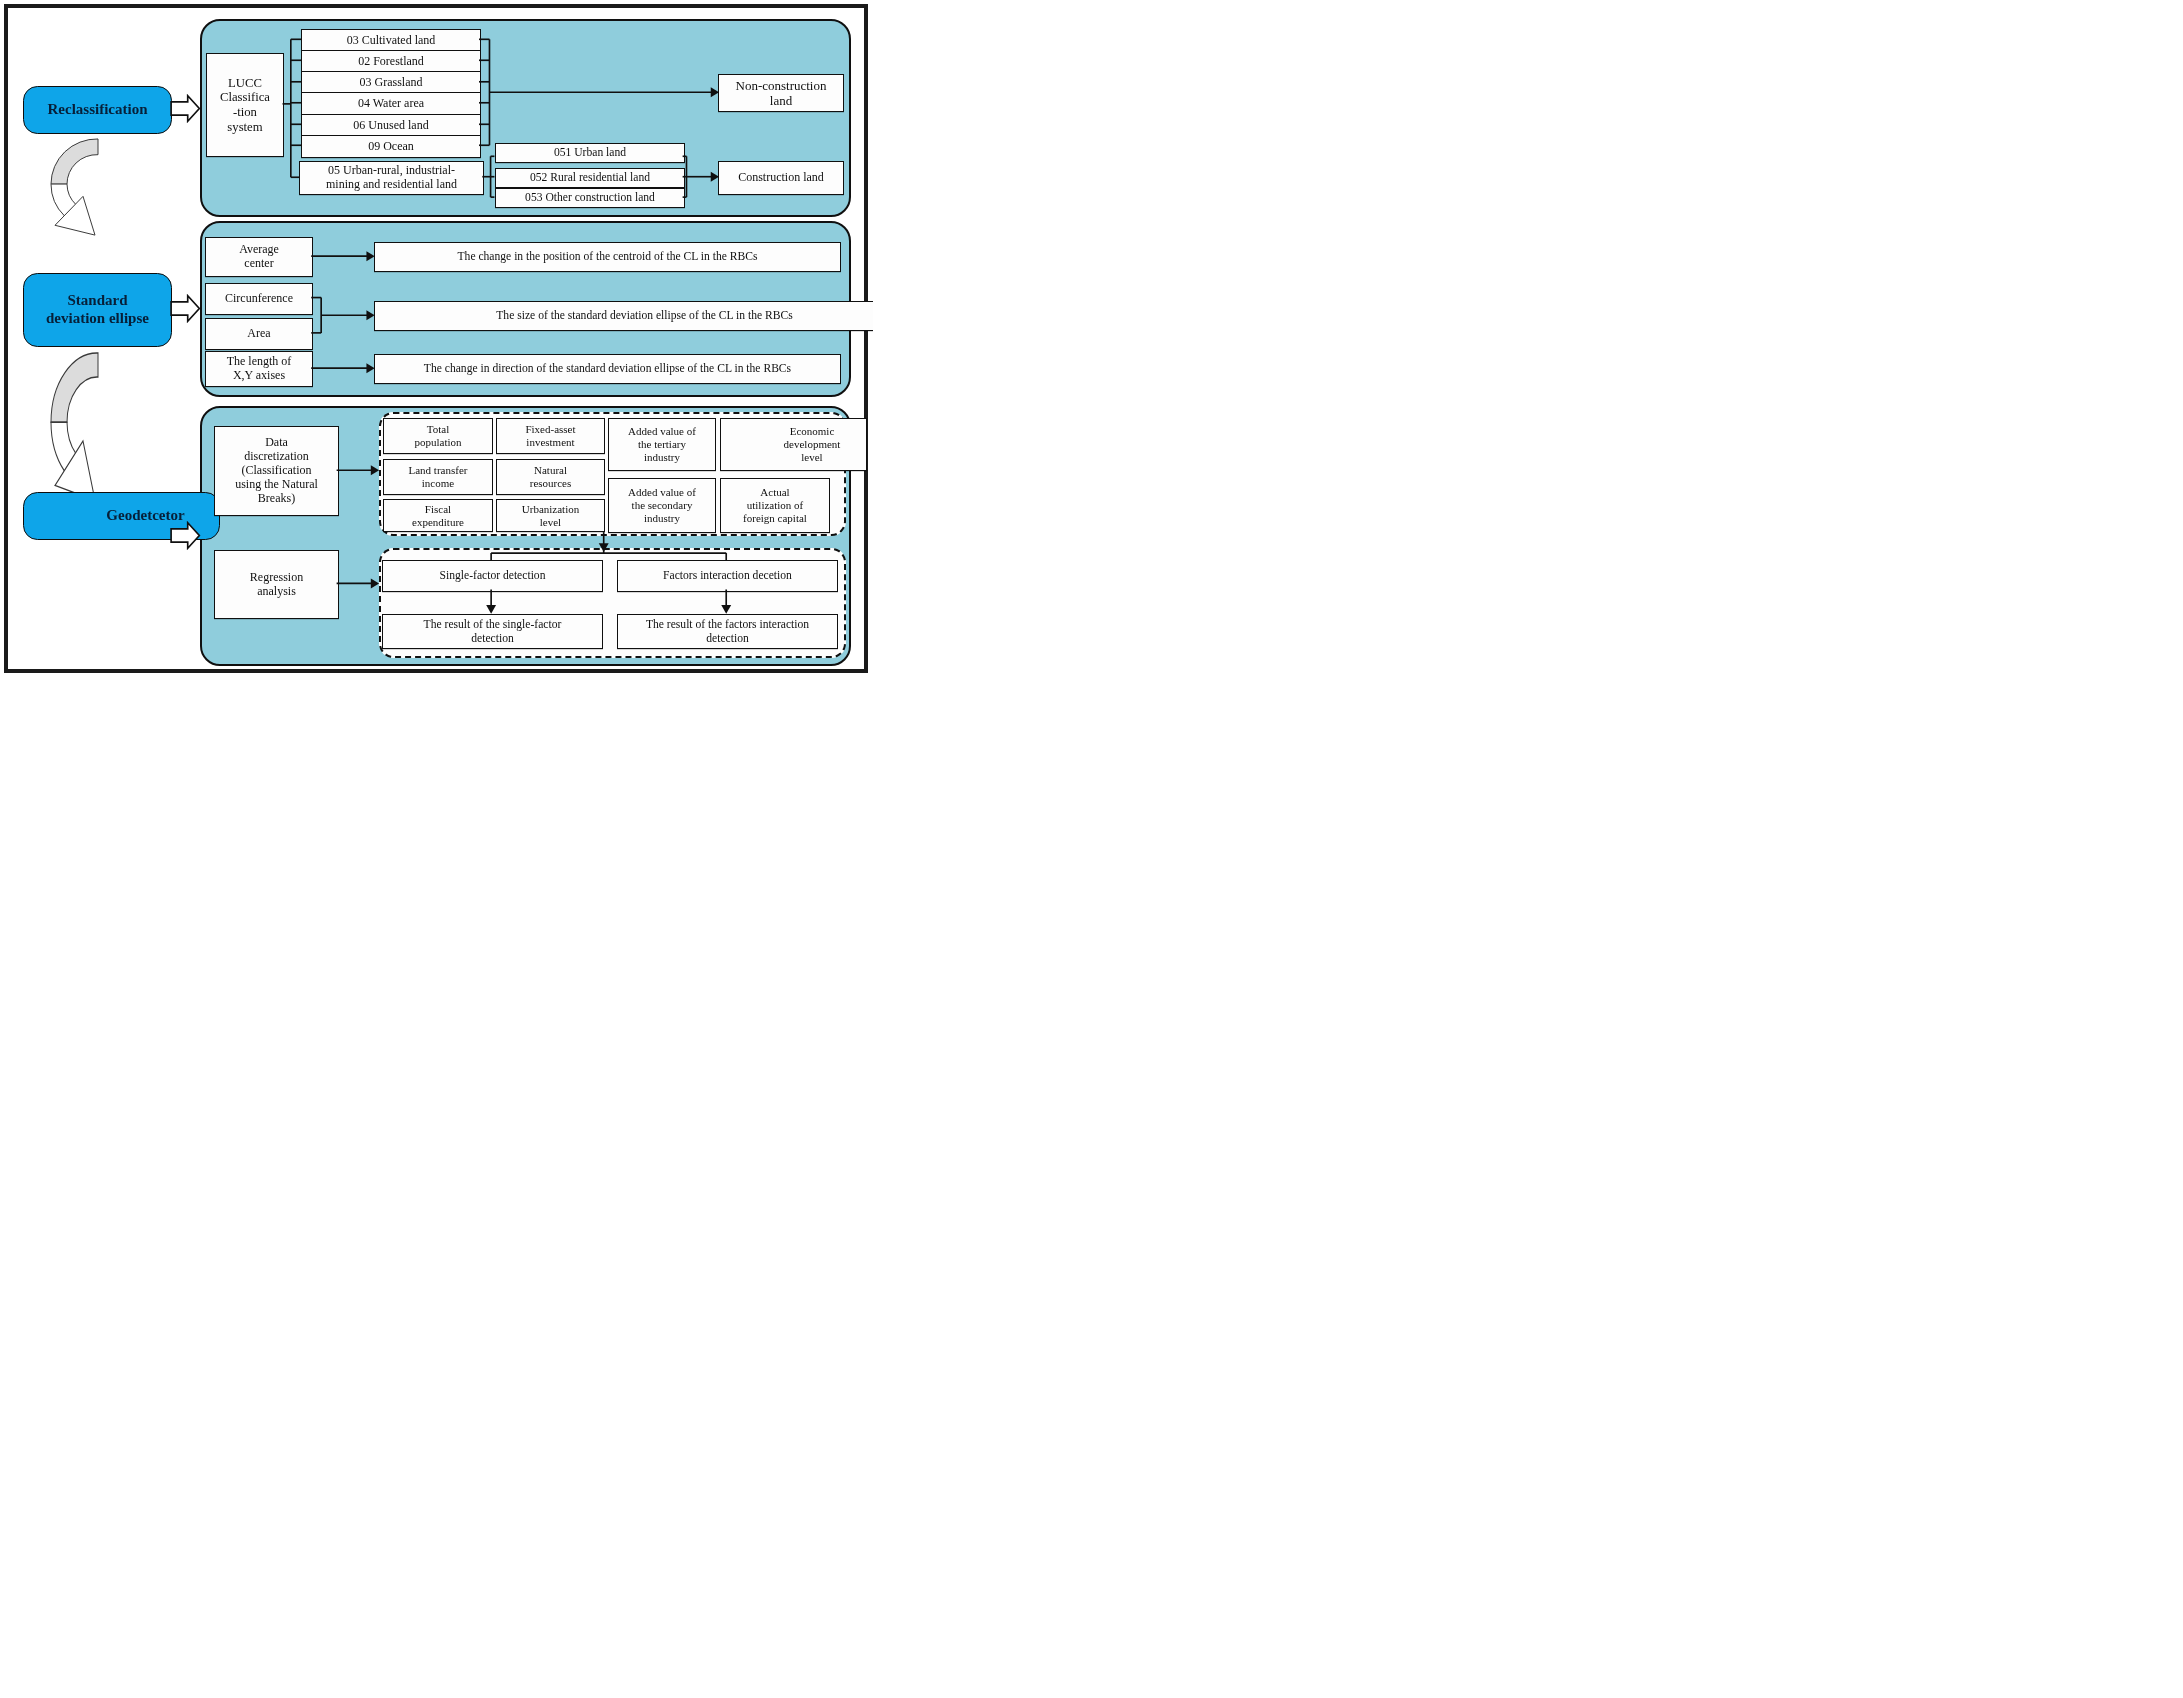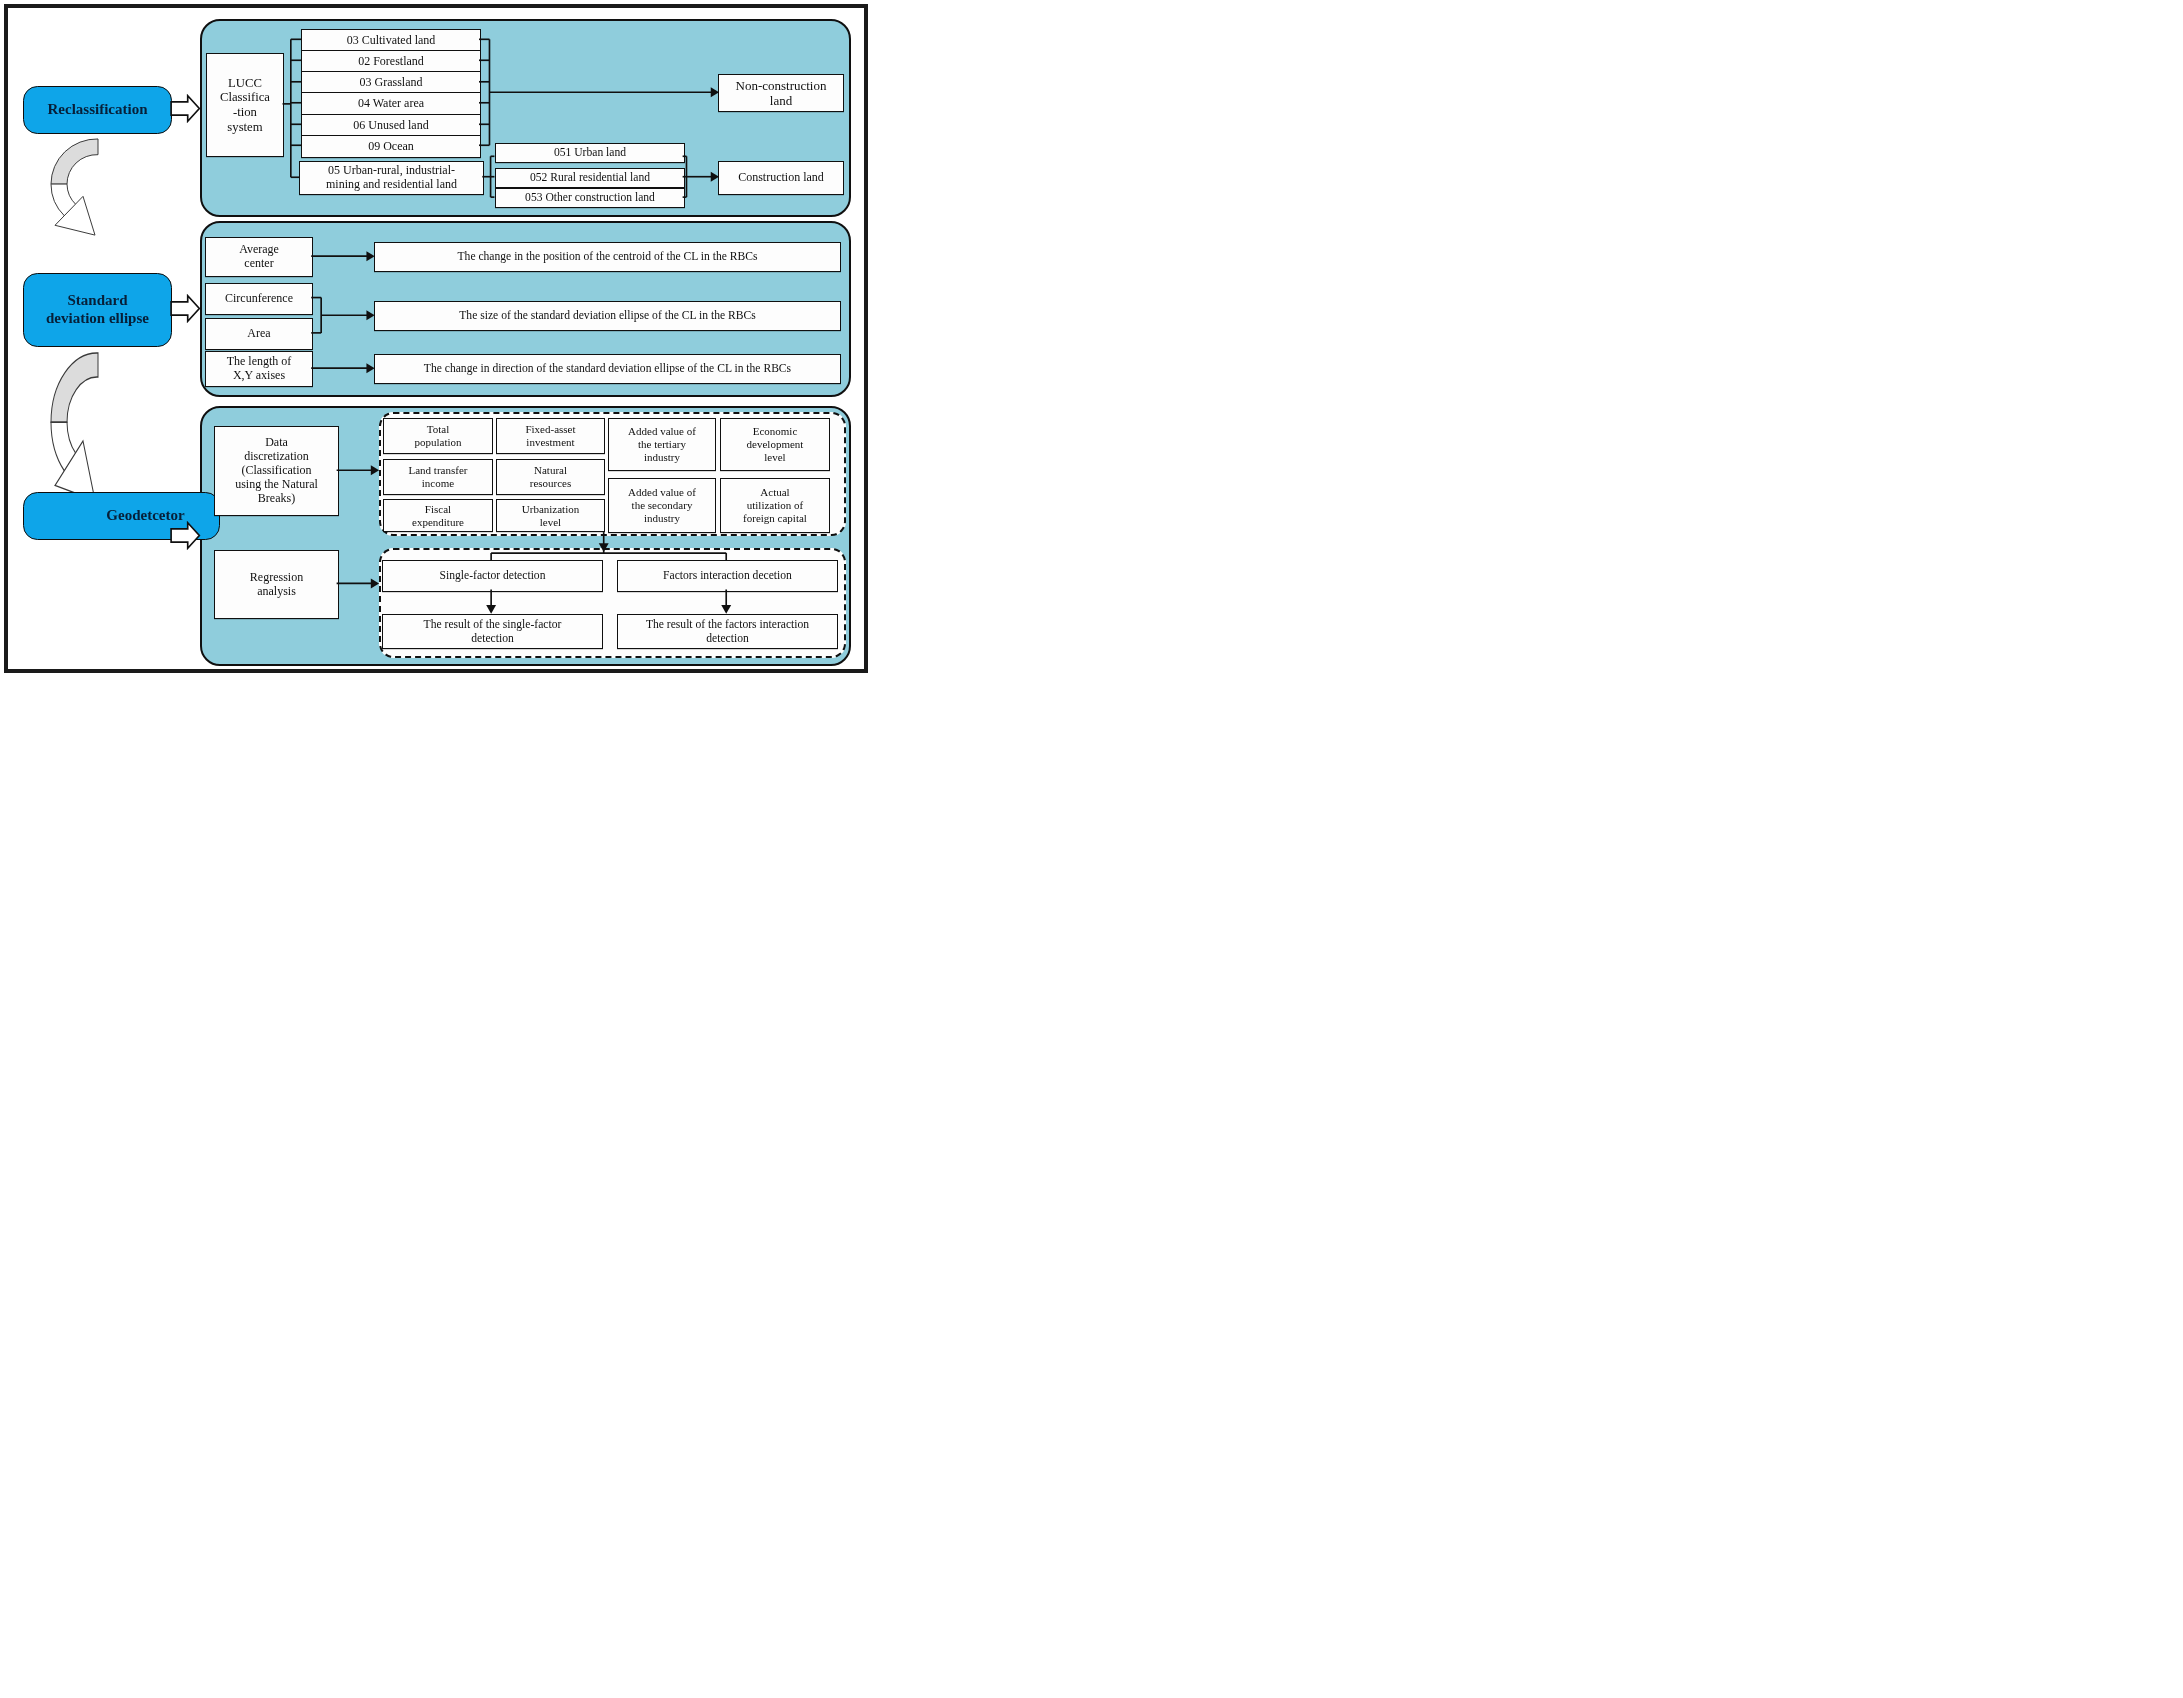--- a/index.html
+++ b/index.html
@@ -34,36 +34,36 @@
   #lc0{top:29px;} #lc1{top:50px;} #lc2{top:71px;} #lc3{top:92px;} #lc4{top:114px;} #lc5{top:135px;}
   #lc05{left:299px;top:161px;width:183px;height:32px;font-size:12px;}
   .sc{left:495px;width:188px;height:17.7px;font-size:11.6px;}
   #sc0{top:143px;} #sc1{top:168px;} #sc2{top:188px;}
   #ncbox{left:718px;top:74px;width:124px;height:36px;font-size:13px;}
   #cbox{left:718px;top:161px;width:124px;height:32px;font-size:12px;}
   
   .m2{left:205px;width:106px;font-size:12px;}
   #m20{top:237px;height:38px;} #m21{top:283px;height:30px;} #m22{top:318px;height:30px;} #m23{top:351px;height:34px;}
   .r2{left:374px;width:465px;height:28px;font-size:11.6px;}
-  #r20{top:242px;} #r21{top:301px;} #r22{top:354px;}
+  #r20{top:242px;} #r21{top:301px;padding-left:37px;} #r22{top:354px;}
   
   #ddbox{left:214px;top:426px;width:123px;height:88px;font-size:12px;}
   #regbox{left:214px;top:550px;width:123px;height:67px;font-size:12px;}
   #dash-top{left:379px;top:412px;width:463px;height:120px;}
   #dash-bottom{left:379px;top:548px;width:463px;height:106px;}
   .fc{font-size:11px;border-width:1.4px;}
   #f0{left:383px;top:418px;width:108px;height:34px;}
   #f1{left:383px;top:459px;width:108px;height:34px;}
   #f2{left:383px;top:499px;width:108px;height:31px;font-family:Liberation Serif, serif;}
   #f3{left:496px;top:418px;width:107px;height:34px;}
   #f4{left:496px;top:459px;width:107px;height:34px;}
   #f5{left:496px;top:499px;width:107px;height:31px;}
   #f6{left:608px;top:418px;width:106px;height:51px;}
   #f7{left:608px;top:478px;width:106px;height:53px;}
-  #f8{left:720px;top:418px;width:108px;height:51px;}
+  #f8{left:720px;top:418px;width:108px;height:51px;padding-left:37px;}
   #f9{left:720px;top:478px;width:108px;height:53px;}
   #sfbox{left:382px;top:560px;width:219px;height:30px;font-size:11.6px;}
   #fibox{left:617px;top:560px;width:219px;height:30px;font-size:11.6px;}
   #sfres{left:382px;top:614px;width:219px;height:33px;font-size:11.6px;}
   #fires{left:617px;top:614px;width:219px;height:33px;font-size:11.6px;}
 </style>
 </head>
 <body>
 
 <div id="canvas">

